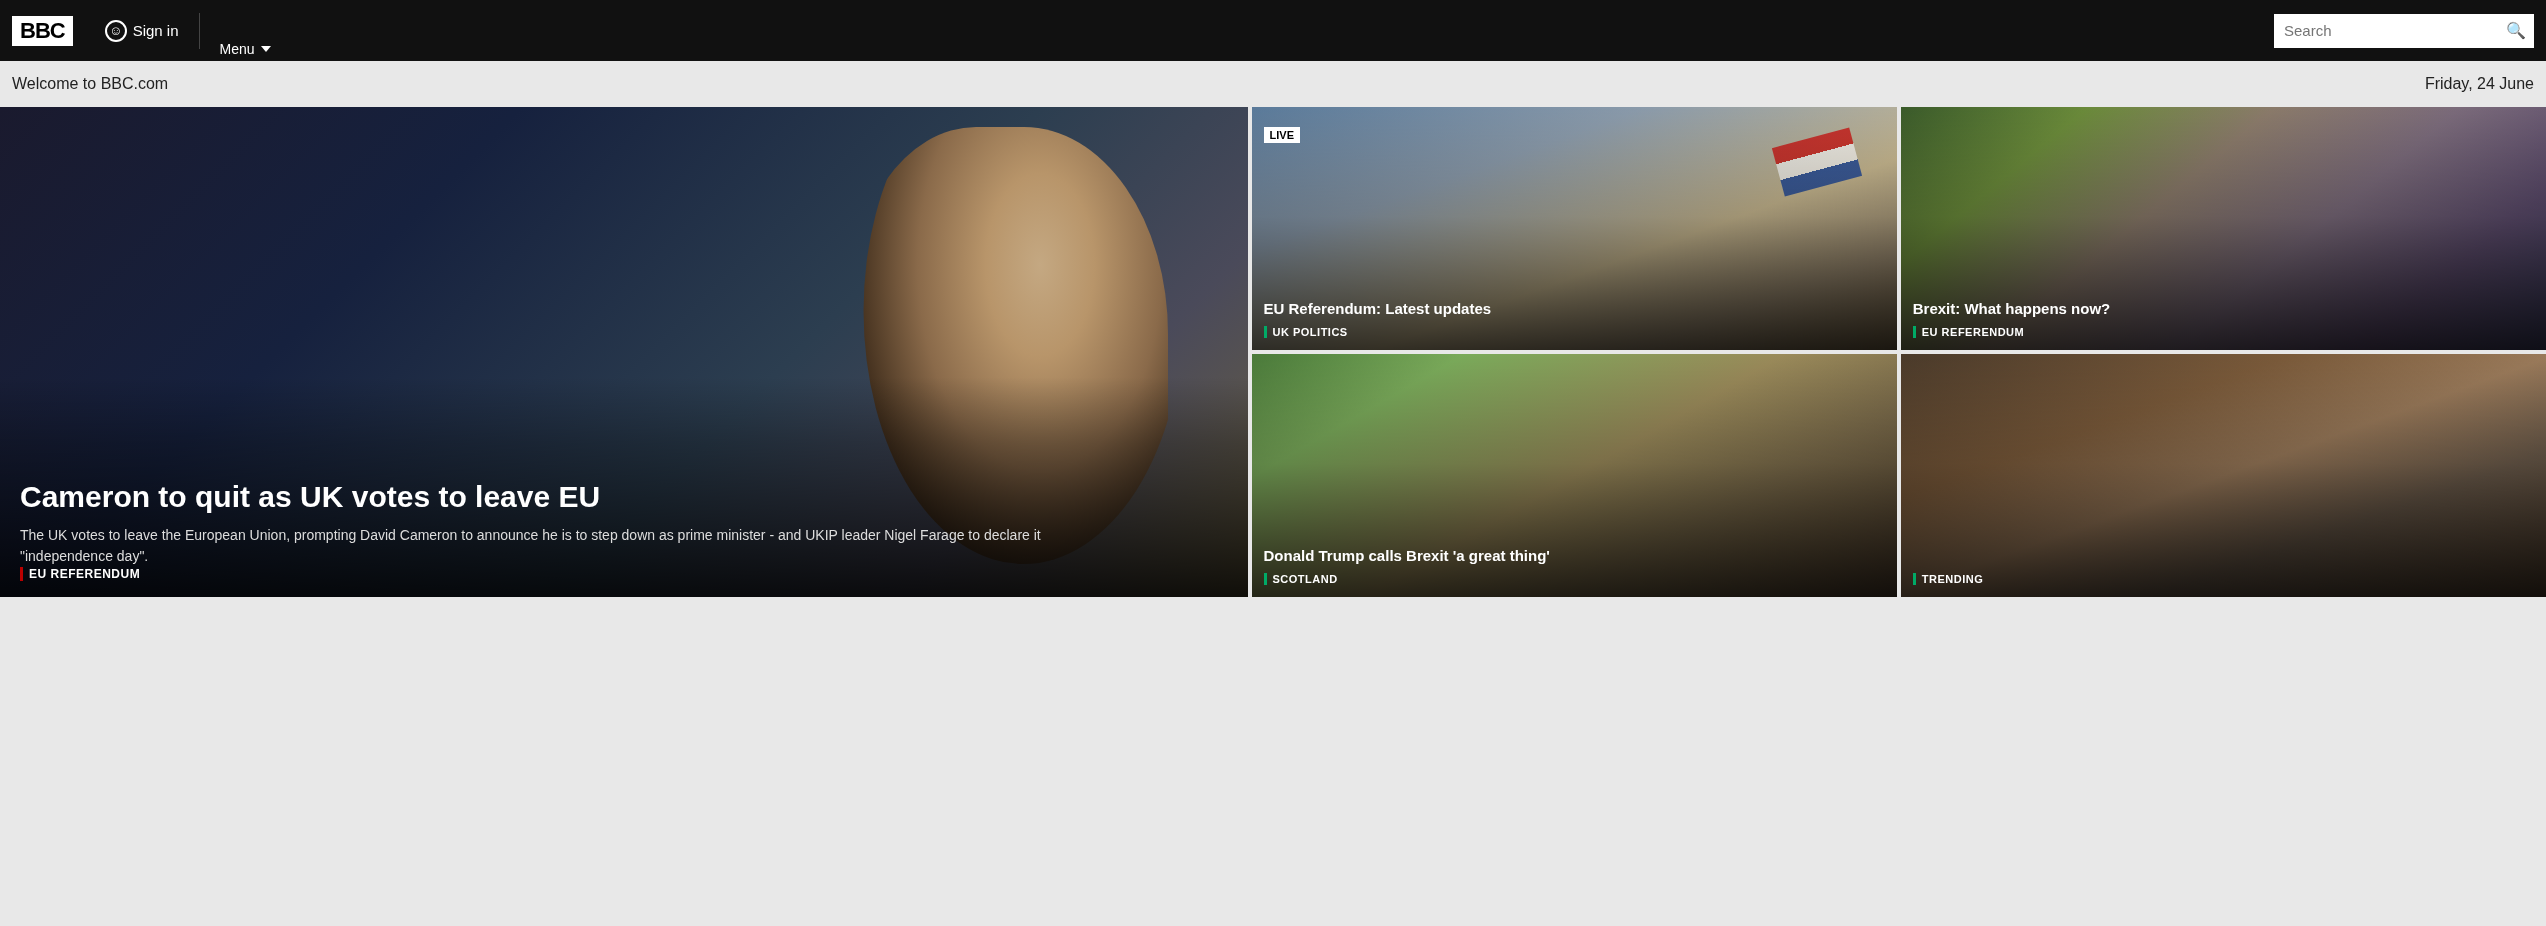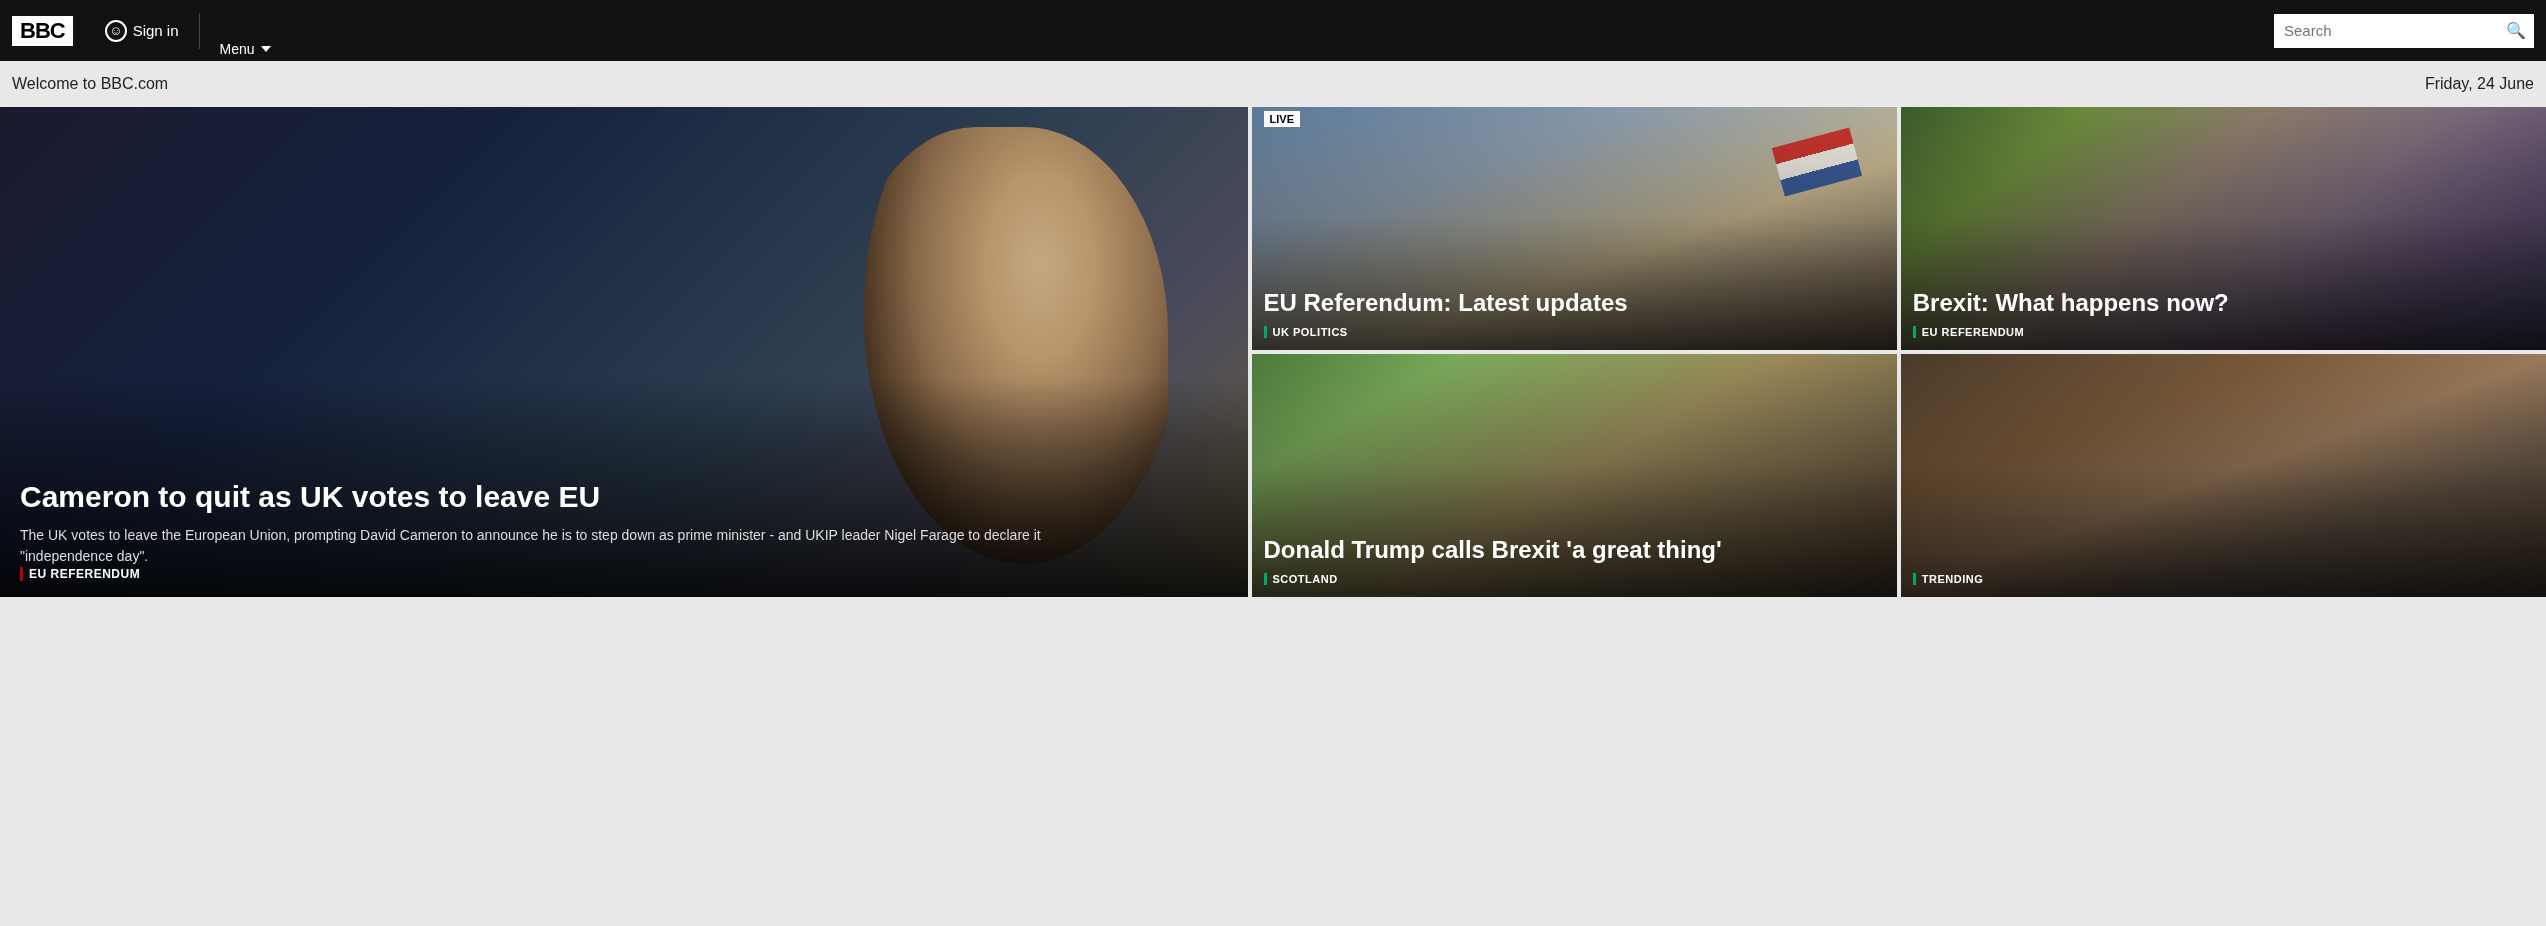--- a/index.html
+++ b/index.html
@@ -240,31 +240,31 @@
       position: absolute;
       bottom: 0;
       left: 0;
       right: 0;
       padding: 14px 12px 12px;
       color: #fff;
       z-index: 2;
     }
     .live-badge {
       position: absolute;
-      top: 4px;
+      top: 20px;
       left: 12px;
       background: #fff;
       color: #000;
       font-size: 11px;
       font-weight: bold;
       padding: 2px 6px;
       z-index: 3;
     }
     .card-headline {
-      font-size: 24px;
+      font-size: 15px;
       font-weight: bold;
       line-height: 1.3;
       margin-bottom: 8px;
     }
     .card-category {
       display: flex;
       align-items: center;
       gap: 6px;
       font-size: 11px;
       font-weight: bold;

